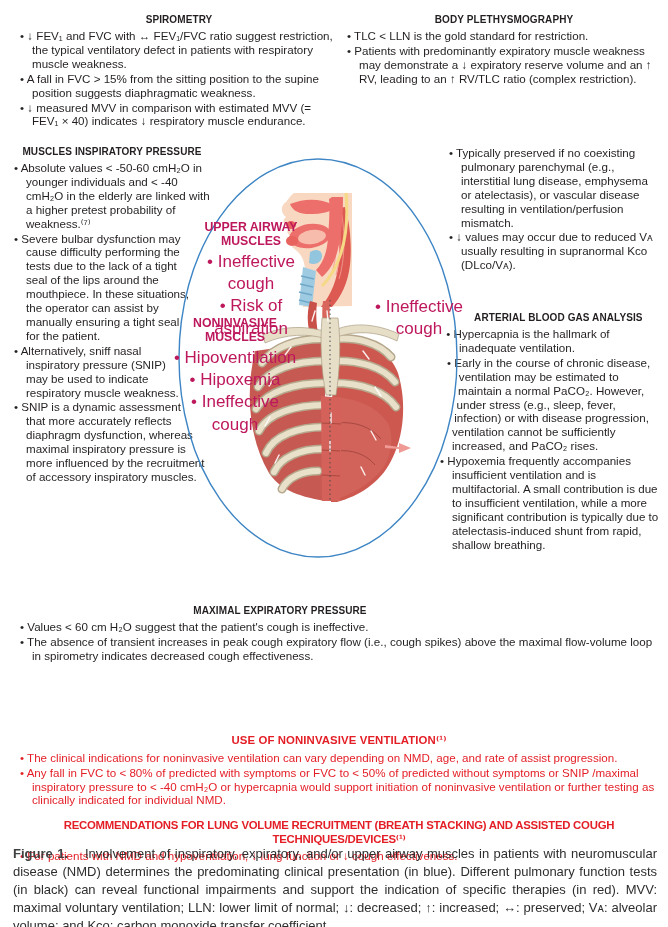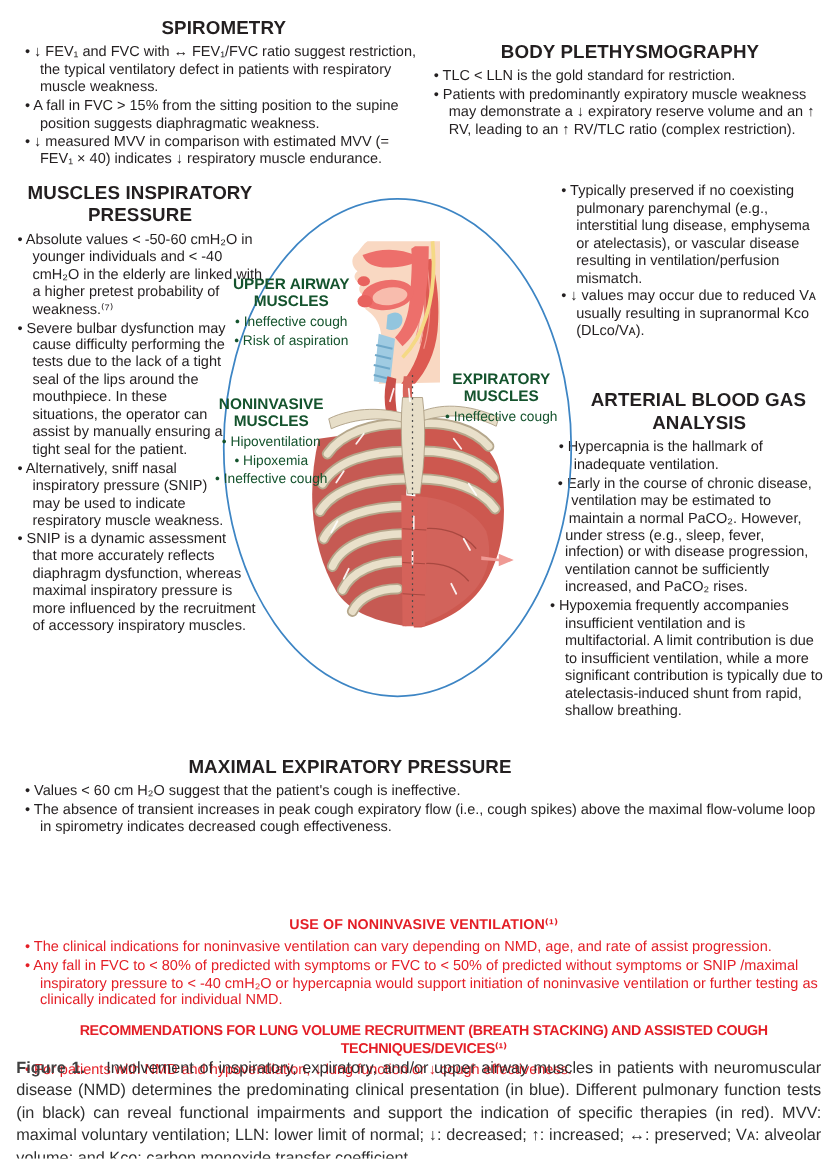--- a/index.html
+++ b/index.html
@@ -1,29 +1,29 @@
 <!DOCTYPE html>
 <html><head>
 <meta charset="utf-8">
 <style>
   html,body{margin:0;padding:0;background:#fff;}
   #page{position:relative;width:668px;height:927px;background:#ffffff;overflow:hidden;
         font-family:"Liberation Sans","DejaVu Sans",sans-serif;color:#231f20;}
   .sec{position:absolute;font-size:11.6px;line-height:1.2;}
-  .sec-title{font-weight:bold;text-align:center;margin-bottom:3px;font-size:15px;letter-spacing:0.1px;}
+  .sec-title{font-weight:bold;text-align:center;margin-bottom:3px;font-size:10px;letter-spacing:0.1px;}
   .bullet{padding-left:12px;text-indent:-12px;white-space:pre-line;margin-bottom:1px;}
   .cbullet{text-align:center;padding:0;text-indent:0;line-height:1.3;}
   
   .wrapR{float:right;width:60px;height:480px;shape-outside:ellipse(141px 200px at 178px 212px);}
   .wrapL{float:left;width:40px;height:300px;shape-outside:ellipse(141px 200px at -122px 48px);}
   
   #diagram{position:absolute;left:175px;top:155px;width:290px;height:410px;}
-  .dlabel{position:absolute;text-align:center;color:#14532d;z-index:5;}
+  .dlabel{position:absolute;text-align:center;color:#be185d;z-index:5;margin-left:18px;}
   .dlabel .dtitle{font-weight:bold;font-size:12.3px;line-height:1.15;margin-bottom:3px;}
-  .dlabel .cbullet{font-size:11px;}
+  .dlabel .cbullet{font-size:17px;}
   
   .mep-title{width:520px;}
   .red{color:#e41e26;}
   .red .sec-title{font-size:11.4px;margin-top:16px;}
   .lvr-title{letter-spacing:-0.25px;}
   .cap{position:absolute;left:13px;top:845px;width:644px;font-size:13px;line-height:1.38;
        text-align:justify;color:#2e2e2e;}
   .cap-label{font-weight:bold;color:#404040;margin-right:17px;}
 </style>
 </head>
@@ -33,21 +33,21 @@
 
   <div class="sec" style="left:20px;top:14px;width:318px;">
     <div class="sec-title">SPIROMETRY</div>
     <div>
         <div class="bullet">• ↓ FEV₁ and FVC with ↔ FEV₁/FVC ratio suggest restriction, the typical ventilatory defect in patients with respiratory muscle weakness.</div>
         <div class="bullet">• A fall in FVC &gt; 15% from the sitting position to the supine position suggests diaphragmatic weakness.</div>
         <div class="bullet">• ↓ measured MVV in comparison with estimated MVV (= FEV₁ × 40) indicates ↓ respiratory muscle endurance.</div>
       </div>
   </div>
 
-  <div class="sec" style="left:347px;top:14px;width:314px;margin-top:19px;">
+  <div class="sec" style="left:347px;top:14px;width:314px;">
     <div class="sec-title">BODY PLETHYSMOGRAPHY</div>
     <div>
         <div class="bullet">• TLC &lt; LLN is the gold standard for restriction.</div>
         <div class="bullet">• Patients with predominantly expiratory muscle weakness may demonstrate a ↓ expiratory reserve volume and an ↑ RV, leading to an ↑ RV/TLC ratio (complex restriction).</div>
       </div>
   </div>
 
   <div class="sec" style="left:14px;top:146px;width:196px;">
     <div class="wrapR"></div>
     <div class="sec-title">MUSCLES INSPIRATORY PRESSURE</div>
@@ -65,21 +65,21 @@
         <div class="bullet">• ↓ values may occur due to reduced Vᴀ usually resulting in supranormal Kᴄᴏ (DLᴄᴏ/Vᴀ).</div>
       </div>
   </div>
 
   <div class="sec" style="left:440px;top:312px;width:220px;">
     <div class="wrapL"></div>
     <div class="sec-title">ARTERIAL BLOOD GAS ANALYSIS</div>
     <div>
         <div class="bullet">• Hypercapnia is the hallmark of inadequate ventilation.</div>
         <div class="bullet">• Early in the course of chronic disease, ventilation may be estimated to maintain a normal PaCO₂. However, under stress (e.g., sleep, fever, infection) or with disease progression, ventilation cannot be sufficiently increased, and PaCO₂ rises.</div>
-        <div class="bullet">• Hypoxemia frequently accompanies insufficient ventilation and is multifactorial. A limit contribution is due to insufficient ventilation, while a more significant contribution is typically due to atelectasis-induced shunt from rapid, shallow breathing.</div>
+        <div class="bullet">• Hypoxemia frequently accompanies insufficient ventilation and is multifactorial. A small contribution is due to insufficient ventilation, while a more significant contribution is typically due to atelectasis-induced shunt from rapid, shallow breathing.</div>
       </div>
   </div>
 
   <svg id="diagram" viewBox="0 0 290 410">
     <ellipse cx="143" cy="203" rx="139" ry="199" fill="none" stroke="#3d85c4" stroke-width="1.4"></ellipse>
 
     <g>
       <path d="M119,38 L177,38 L177,151 L128,152 C131,134 132,120 129,108 C127,99 121,95 117,92
                C121,88 116,85 118,82 C112,80 111,76 114,72 C108,70 107,65 111,62
                C106,58 105,51 111,47 C114,43 116,40 119,38 Z" fill="#f9d8c2"></path>
@@ -176,21 +176,20 @@
   </div>
   <div class="dlabel" style="left:150px;top:316px;width:134px;">
     <div class="dtitle">NONINVASIVE MUSCLES</div>
     <div>
         <div class="cbullet">• Hipoventilation</div>
         <div class="cbullet">• Hipoxemia</div>
         <div class="cbullet">• Ineffective cough</div>
       </div>
   </div>
   <div class="dlabel" style="left:336px;top:296px;width:130px;">
-    <div class="dtitle">EXPIRATORY MUSCLES</div>
     <div>
         <div class="cbullet">• Ineffective cough</div>
       </div>
   </div>
 
   <div class="sec" style="left:20px;top:605px;width:636px;">
     <div class="sec-title mep-title">MAXIMAL EXPIRATORY PRESSURE</div>
     <div>
         <div class="bullet">• Values &lt; 60 cm H₂O suggest that the patient's cough is ineffective.</div>
         <div class="bullet">• The absence of transient increases in peak cough expiratory flow (i.e., cough spikes) above the maximal flow-volume loop in spirometry indicates decreased cough effectiveness.</div>

